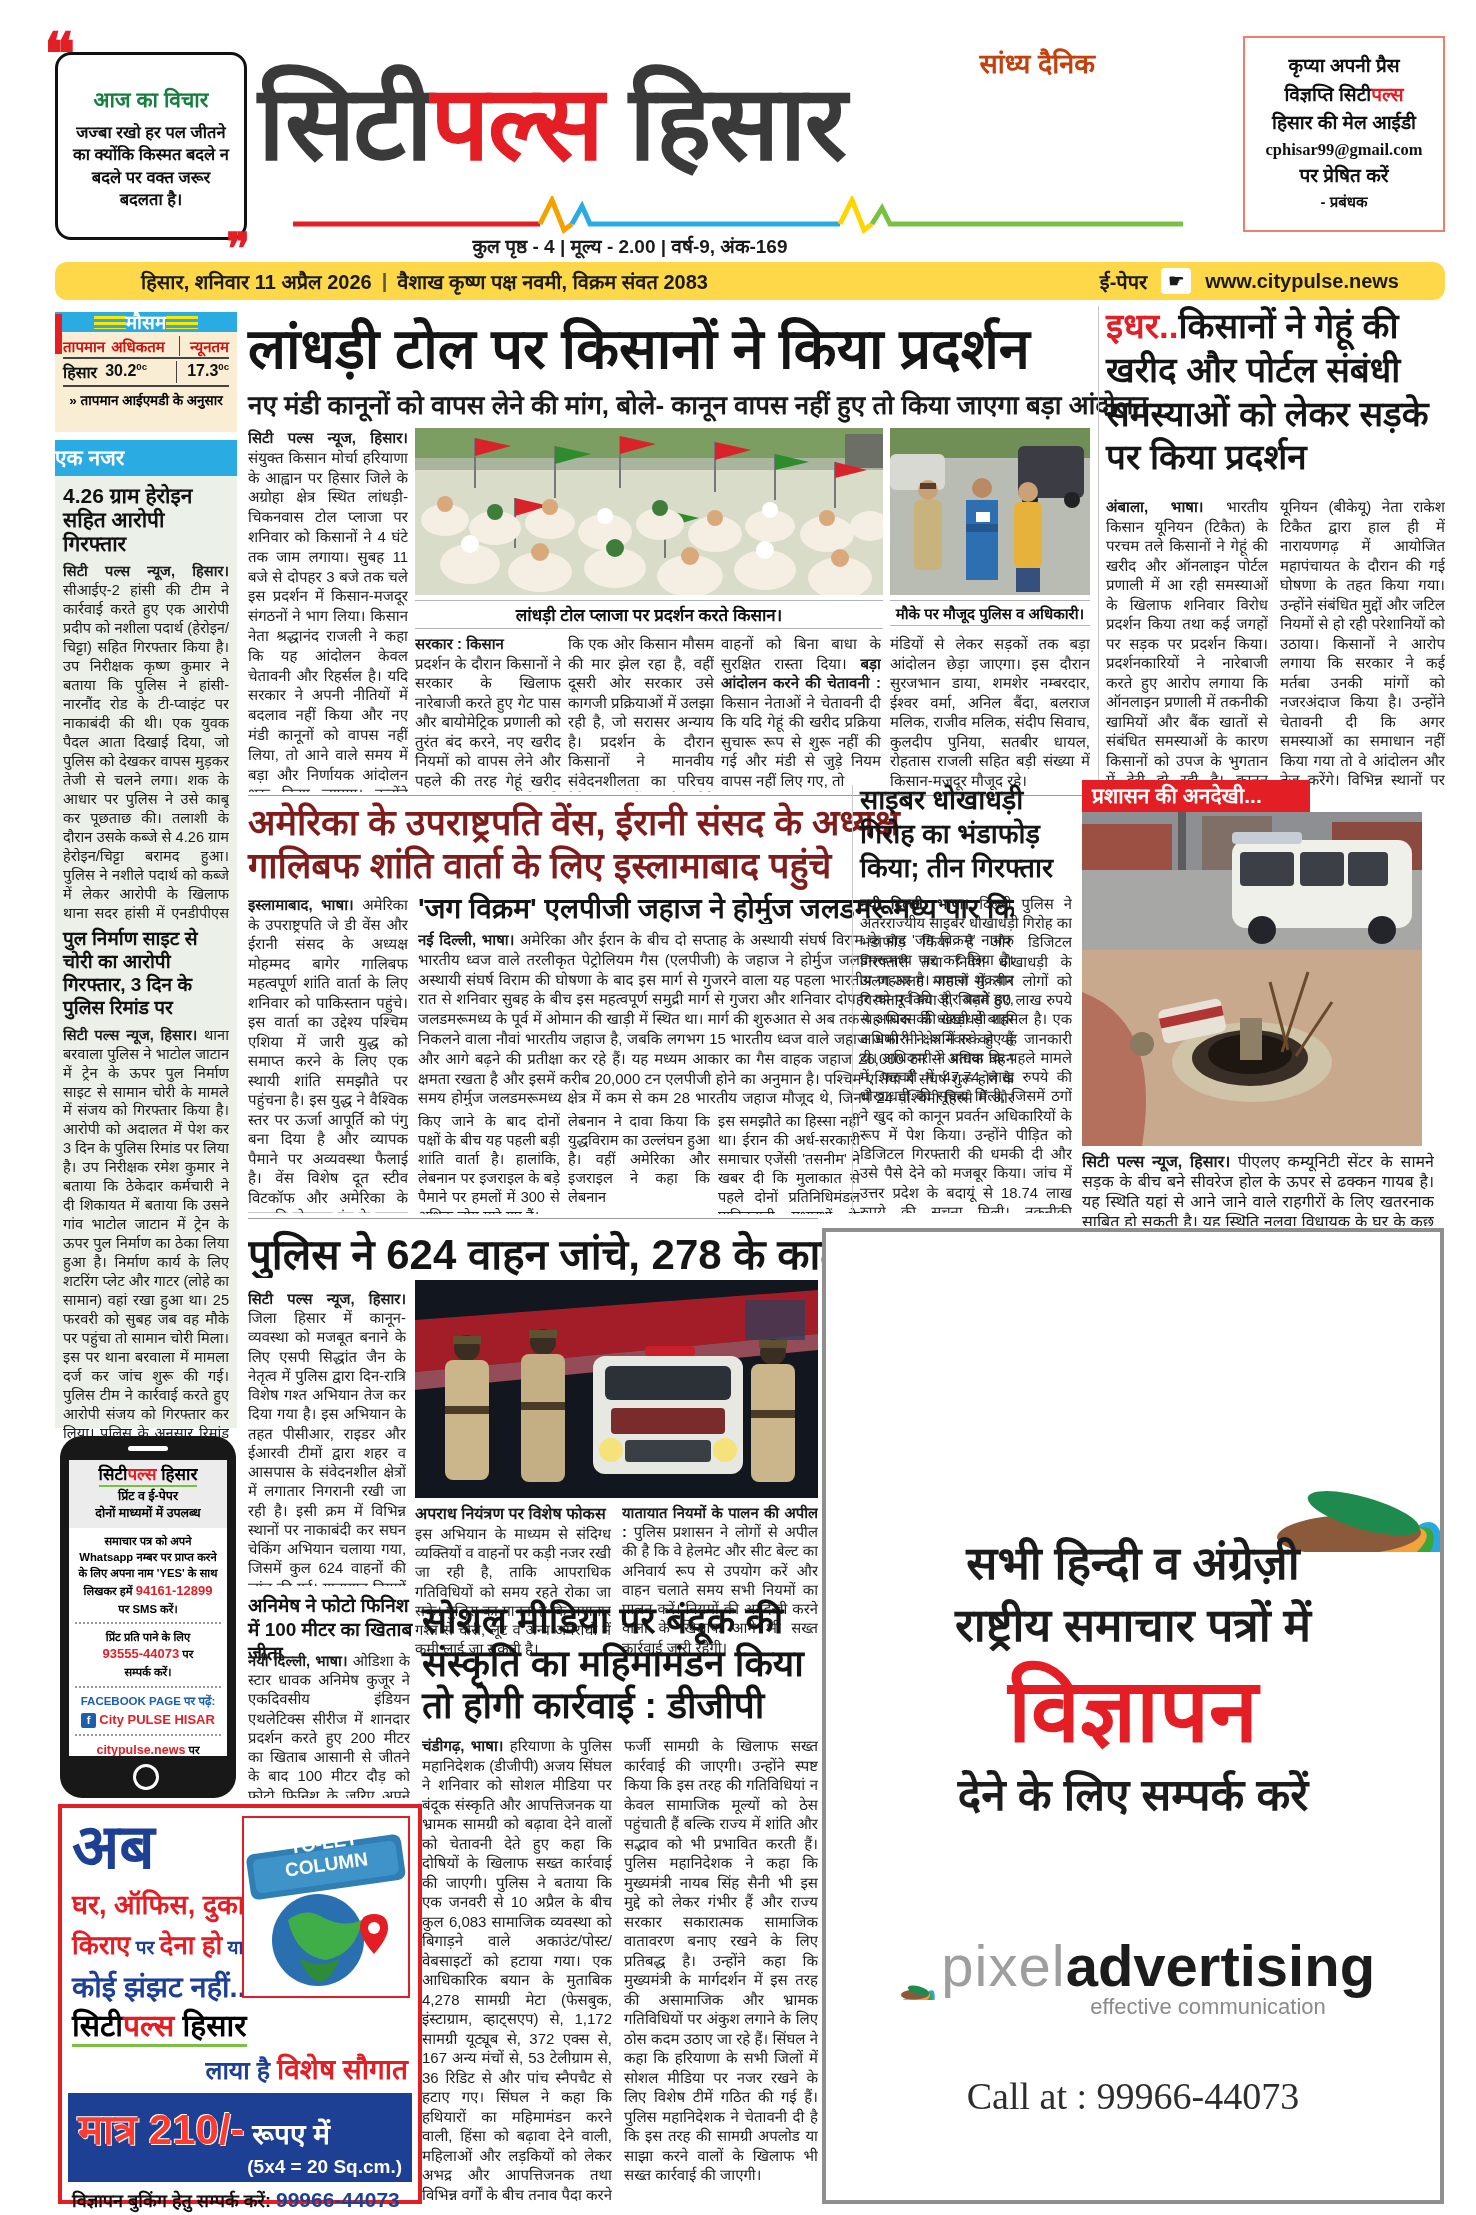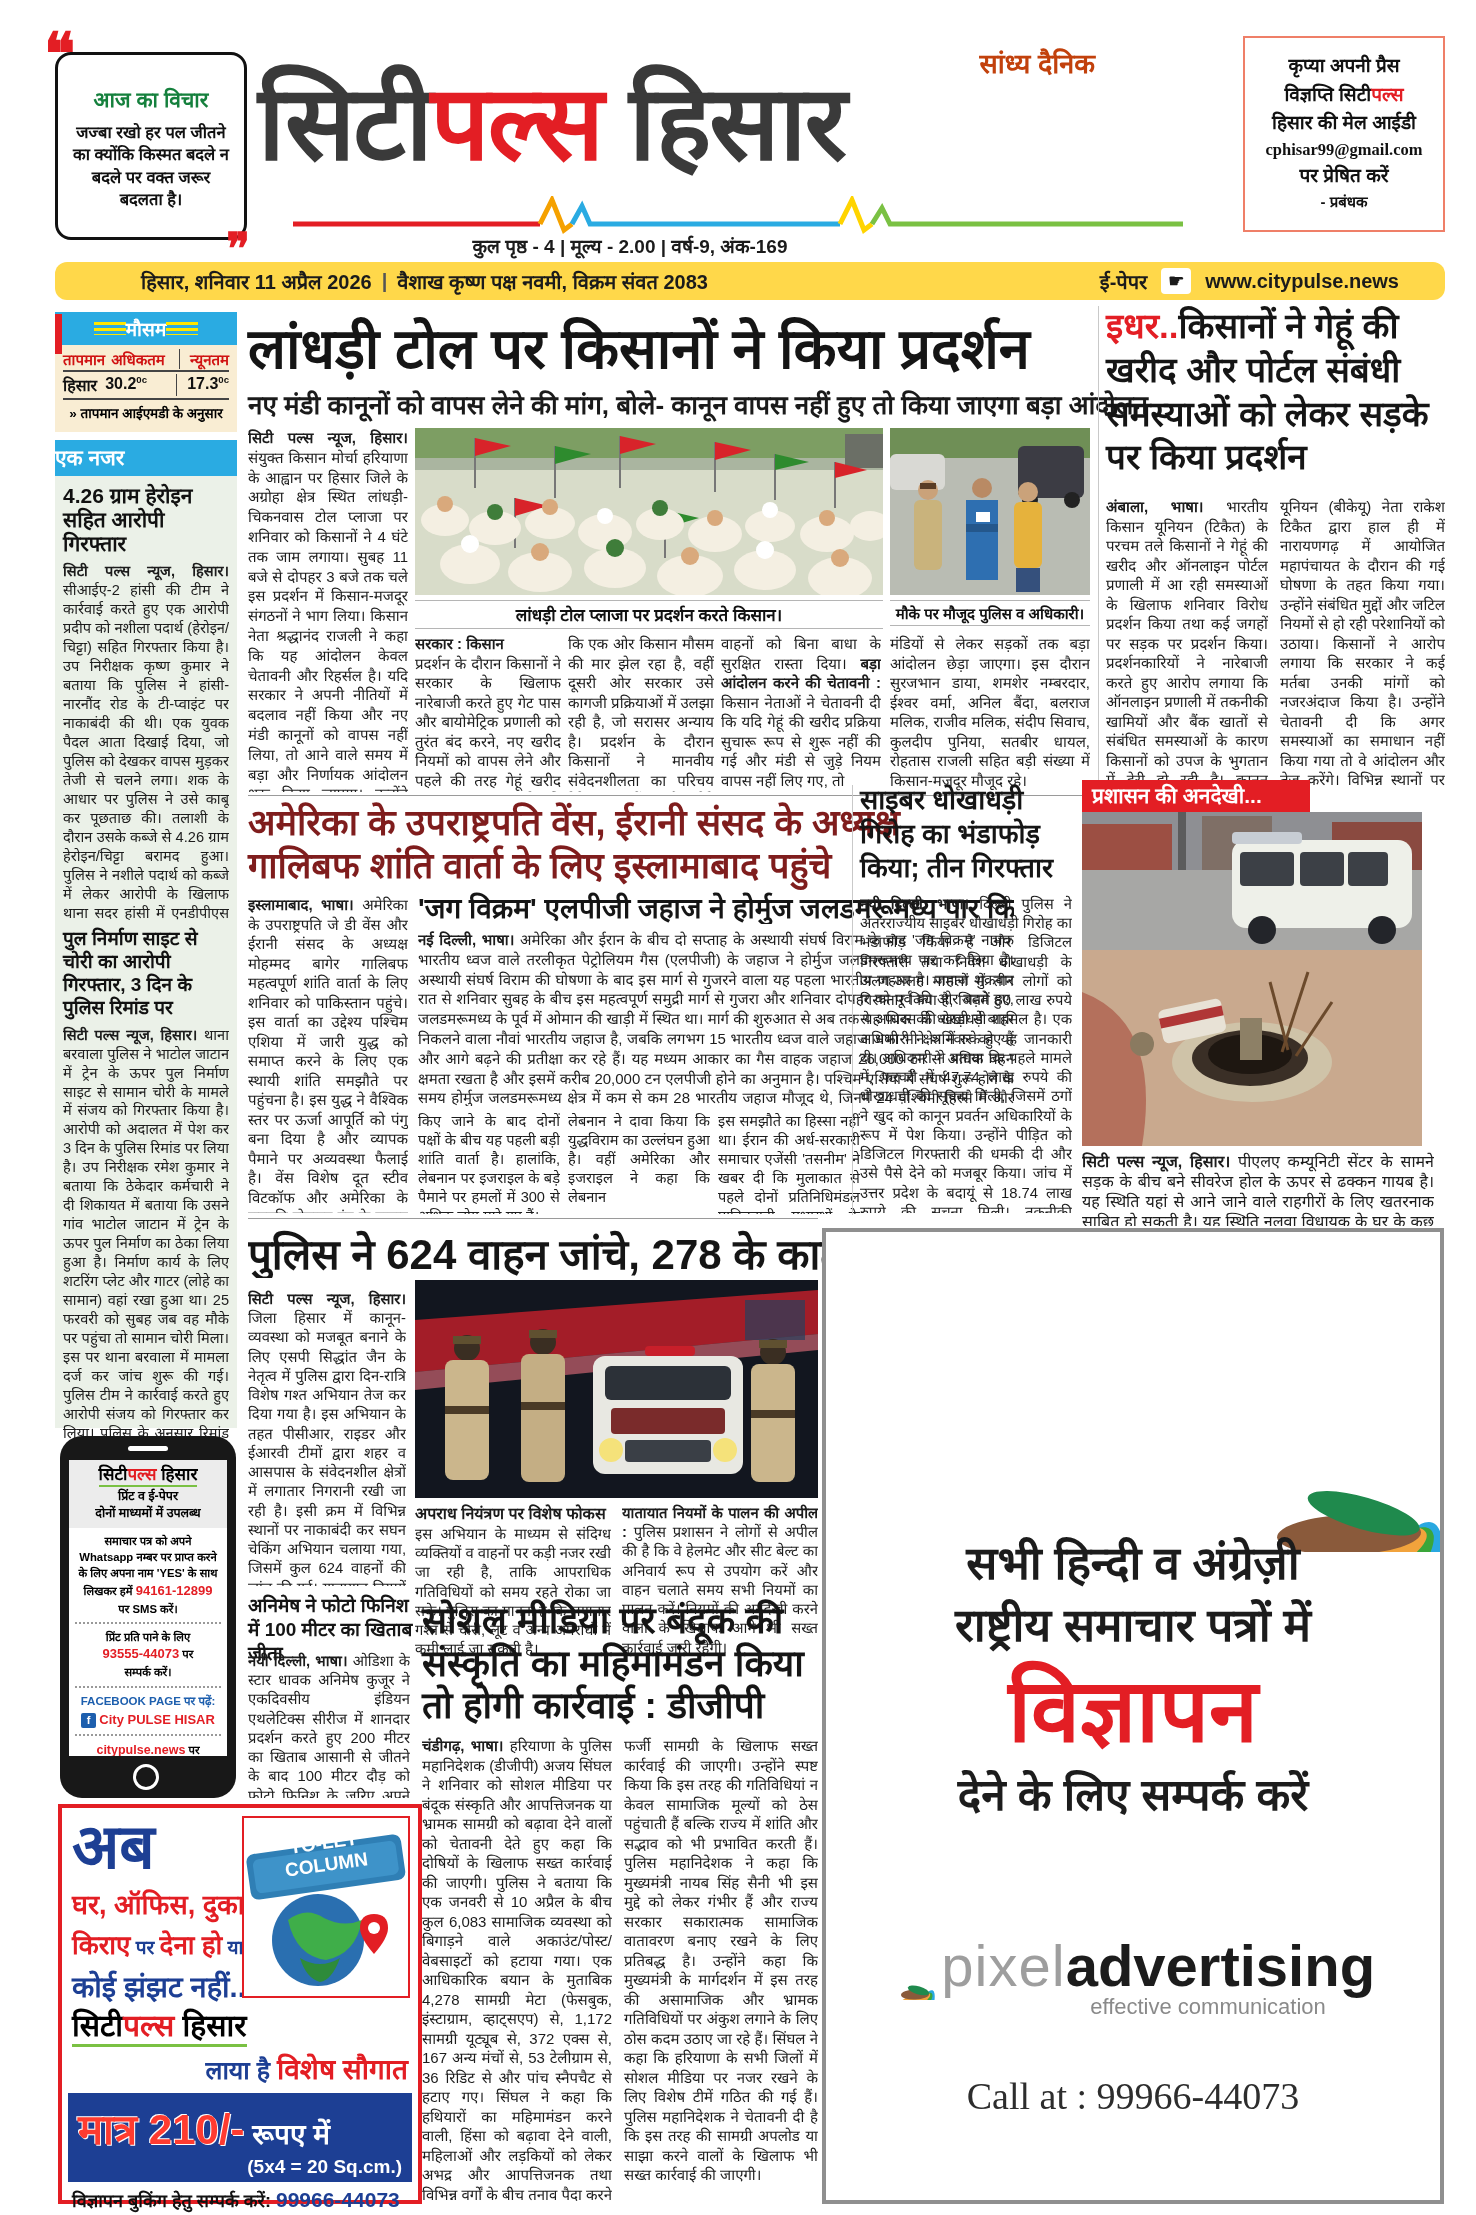--- a/index.html
+++ b/index.html
@@ -14,21 +14,21 @@
   
   .quote-box { border:3px solid #111; border-radius:16px; padding:30px 10px 8px 10px; text-align:center; }
   .qmark { position:absolute; color:#e31e24; font-size:58px; line-height:1; font-weight:bold; }
   .quote-label { color:#15803d; font-size:21px; font-weight:bold; margin-bottom:8px; }
   .quote-text { font-size:16.5px; font-weight:bold; line-height:1.35; color:#111; }
   .logo-line { font-weight:bold; white-space:nowrap; font-size:104px; line-height:1.3; color:#3a3a3a; letter-spacing:-2px; }
   .logo-red { color:#e31e24; }
   .press-box { border:2px solid #ef7f68; text-align:center; padding:14px 6px; font-weight:bold; font-size:19px; line-height:1.5; color:#111; }
   .press-email { font-family:"Liberation Serif", serif; font-size:16.5px; }
   .datebar { background:#ffd84a; display:flex; align-items:center; padding:0 46px 0 86px; font-weight:bold; font-size:20px; color:#1b1b1b; }
-  .wx-head { background:#2aabe2; height:33px; display:flex; align-items:center; justify-content:center; }
+  .wx-head { background:#2aabe2; height:20px; display:flex; align-items:center; justify-content:center; }
   .wx-stripe { width:32px; height:13px; background:repeating-linear-gradient(to bottom,#ffe600 0 3px,rgba(0,0,0,0) 3px 6px); }
   .wx-title { color:#fff; font-weight:bold; font-size:19px; }
   .phone { background:#181818; border-radius:22px; }
   .dotted { border-top:2px dotted #999; margin:5px 6px; }
   .fbox { display:inline-block; width:15px; height:15px; background:#1d5fae; color:#fff; font-weight:bold; text-align:center; line-height:15px; border-radius:2px; font-size:11px; }
   .tolet { border:4px solid #e31e24; background:#fff; }
   .pxad { border:4px solid #8f8f8f; background:#fff; overflow:hidden; }
   .vline { background:#c9c9c9; width:1px; }
 </style>
 </head>

